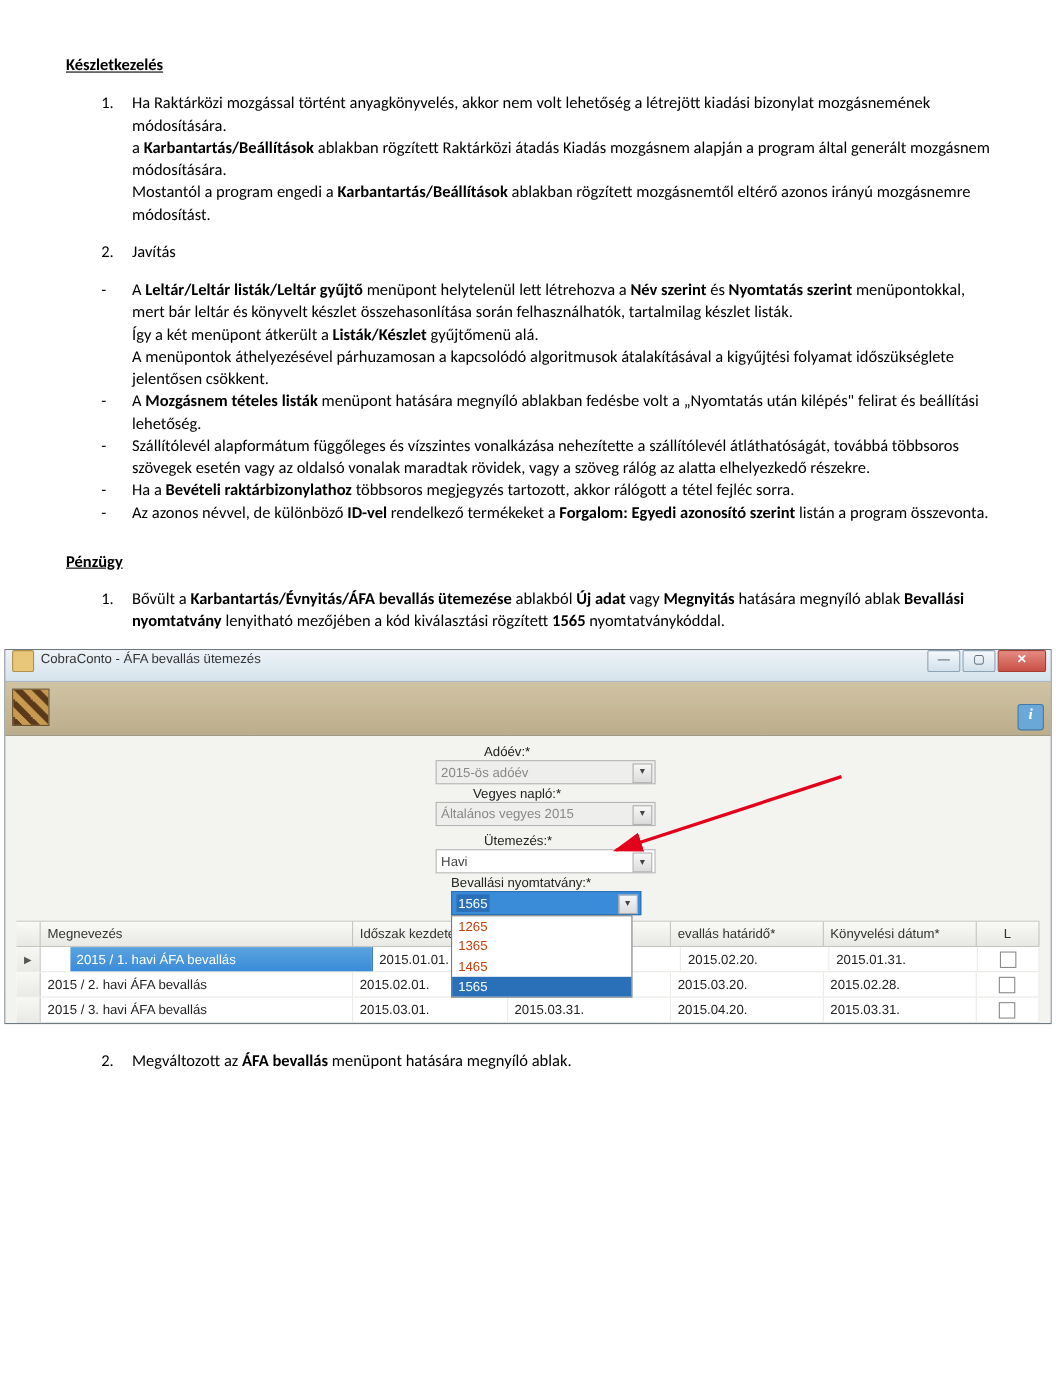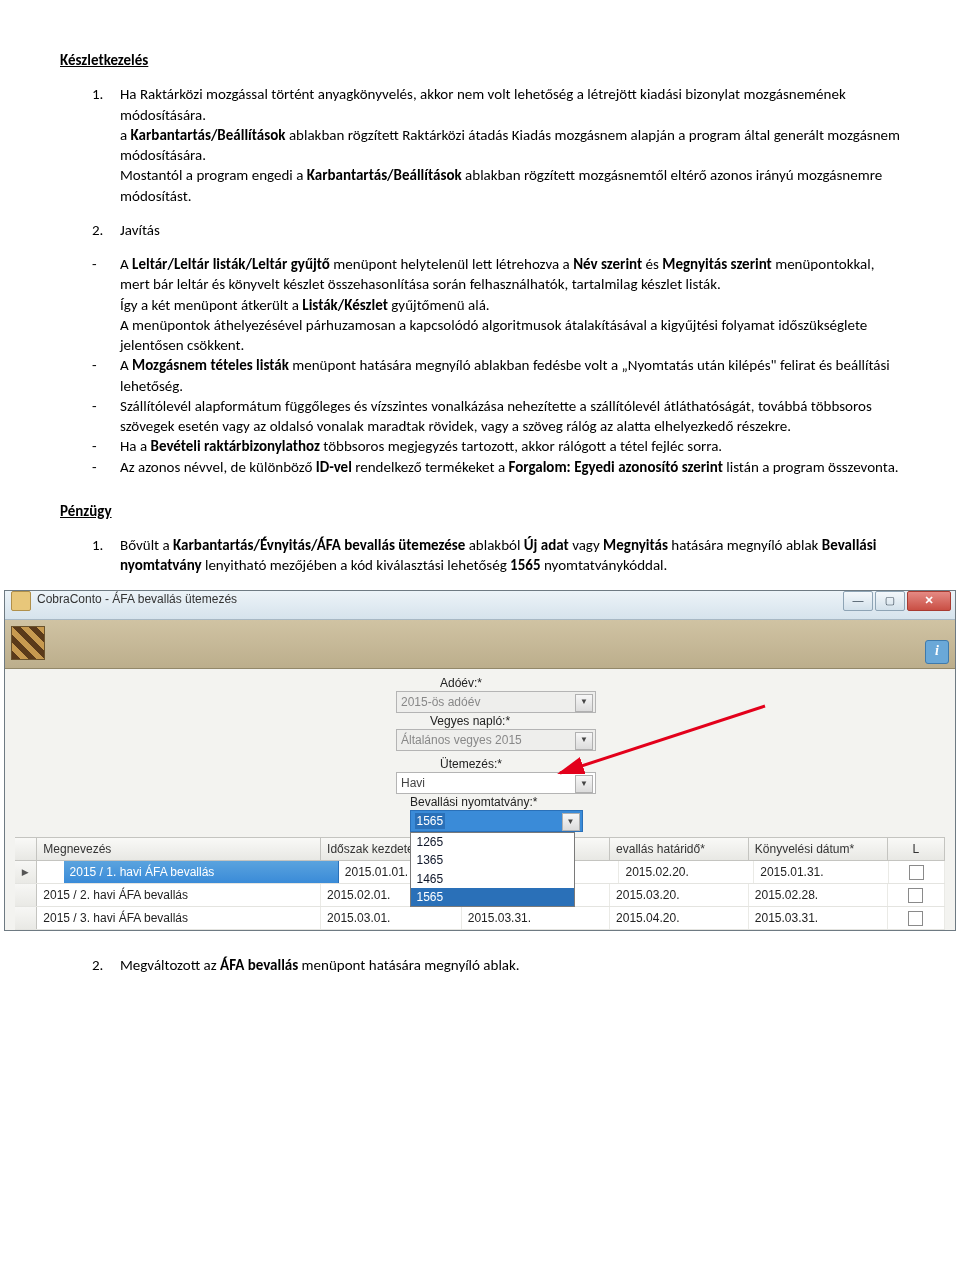--- a/index.html
+++ b/index.html
@@ -167,21 +167,21 @@
   .dropdown {
     position: absolute;
     left: -1px; top: 21px;
     width: 163px;
     background: #fff;
     border: 1px solid #7a7a7a;
     z-index: 10;
   }
   .dropdown .opt {
     padding: 1px 6px;
-    color: #0f172a;
+    color: #c2410c;
   }
   .dropdown .opt.sel {
     background: #2a70b8;
     color: #fff;
   }
   .grid-area {
     margin-top: 4px;
     border-top: 1px solid #c4c4c0;
   }
   .grid-header {
@@ -272,21 +272,21 @@
   <div class="num">2.</div>
   <div class="body">Javítás</div>
 </div>
 
 <div class="spacer"></div>
 
 <div class="bullet-item">
   <div class="dash">-</div>
   <div class="body">
     <div>
-      <span>A </span><b>Leltár/Leltár listák/Leltár gyűjtő</b><span> menüpont helytelenül lett létrehozva a </span><b>Név szerint</b><span> és </span><b>Megnyitás szerint</b><span> menüpontokkal, mert bár leltár és könyvelt készlet összehasonlítása során felhasználhatók, tartalmilag készlet listák.</span>
+      <span>A </span><b>Leltár/Leltár listák/Leltár gyűjtő</b><span> menüpont helytelenül lett létrehozva a </span><b>Név szerint</b><span> és </span><b>Nyomtatás szerint</b><span> menüpontokkal, mert bár leltár és könyvelt készlet összehasonlítása során felhasználhatók, tartalmilag készlet listák.</span>
     </div>
     <div>
       <span>Így a két menüpont átkerült a </span><b>Listák/Készlet</b><span> gyűjtőmenü alá.</span>
     </div>
     <div>A menüpontok áthelyezésével párhuzamosan a kapcsolódó algoritmusok átalakításával a kigyűjtési folyamat időszükséglete jelentősen csökkent.</div>
   </div>
 </div>
 
 <div class="bullet-item">
   <div class="dash">-</div>
@@ -314,21 +314,21 @@
   </div>
 </div>
 
 <div class="spacer"></div>
 
 <div class="section-title">Pénzügy</div>
 
 <div class="num-item">
   <div class="num">1.</div>
   <div class="body">
-    <span>Bővült a </span><b>Karbantartás/Évnyitás/ÁFA bevallás ütemezése</b><span> ablakból </span><b>Új adat</b><span> vagy </span><b>Megnyitás</b><span> hatására megnyíló ablak </span><b>Bevallási nyomtatvány</b><span> lenyitható mezőjében a kód kiválasztási lehetőség </span><b>1565</b><span> nyomtatványkóddal.</span>
+    <span>Bővült a </span><b>Karbantartás/Évnyitás/ÁFA bevallás ütemezése</b><span> ablakból </span><b>Új adat</b><span> vagy </span><b>Megnyitás</b><span> hatására megnyíló ablak </span><b>Bevallási nyomtatvány</b><span> lenyitható mezőjében a kód kiválasztási rögzített </span><b>1565</b><span> nyomtatványkóddal.</span>
   </div>
 </div>
 
 <div class="window-wrap">
   <div class="window" style="position:relative;">
     <div class="titlebar">
       <div class="icon-block"></div>
       <div class="title">CobraConto - ÁFA bevallás ütemezés</div>
       <div class="winbtns">
         <div class="winbtn">—</div>

